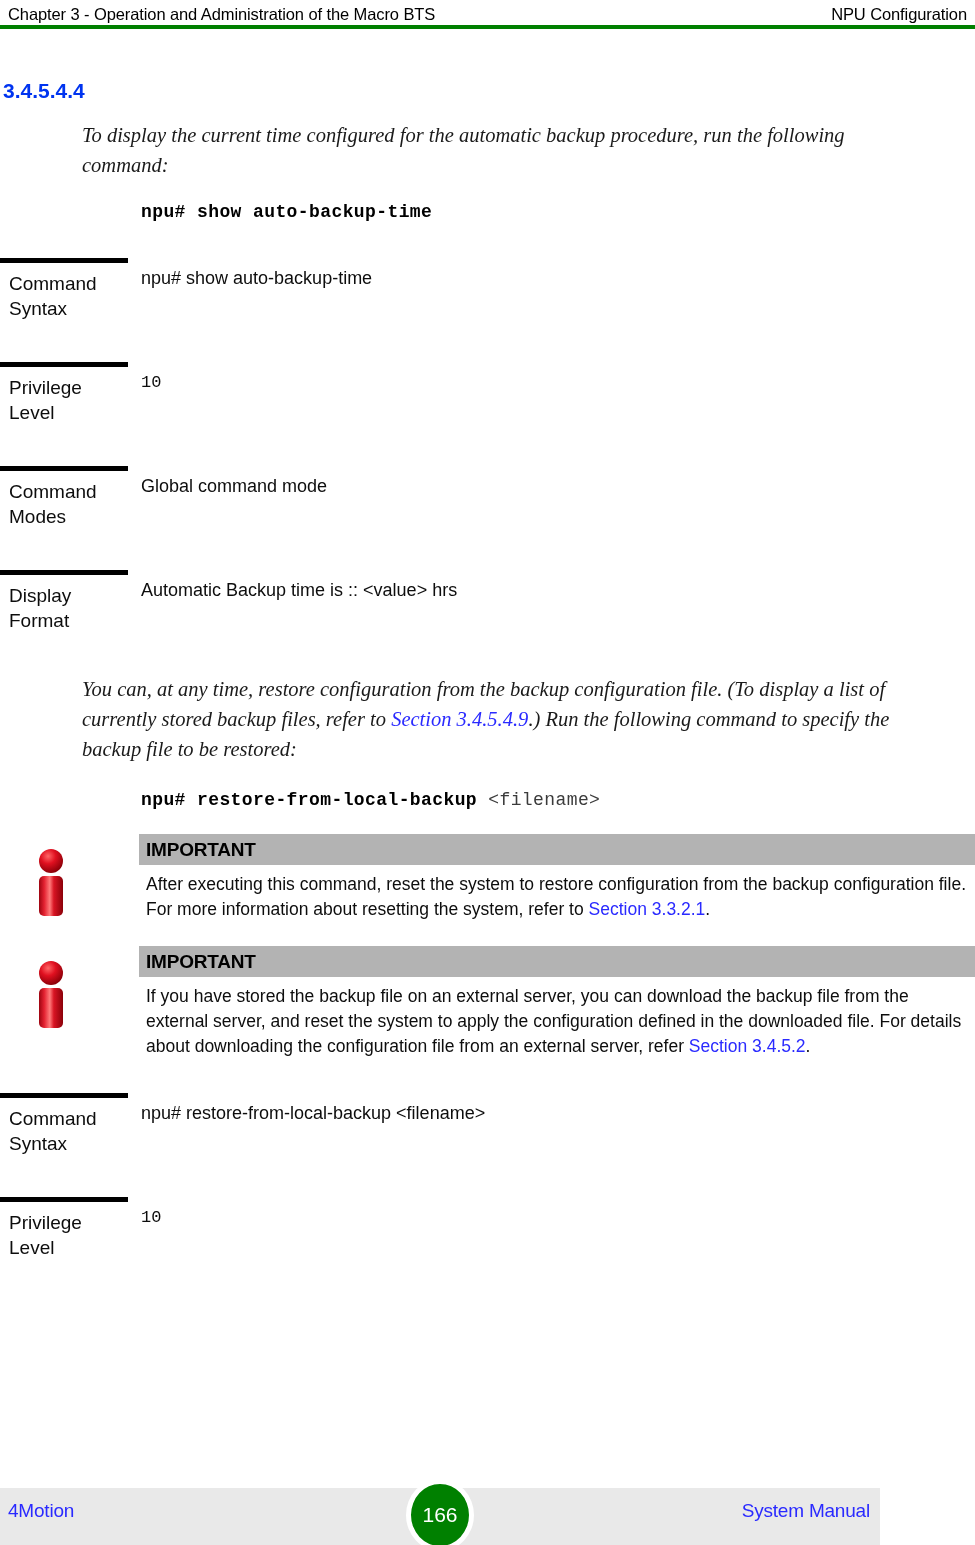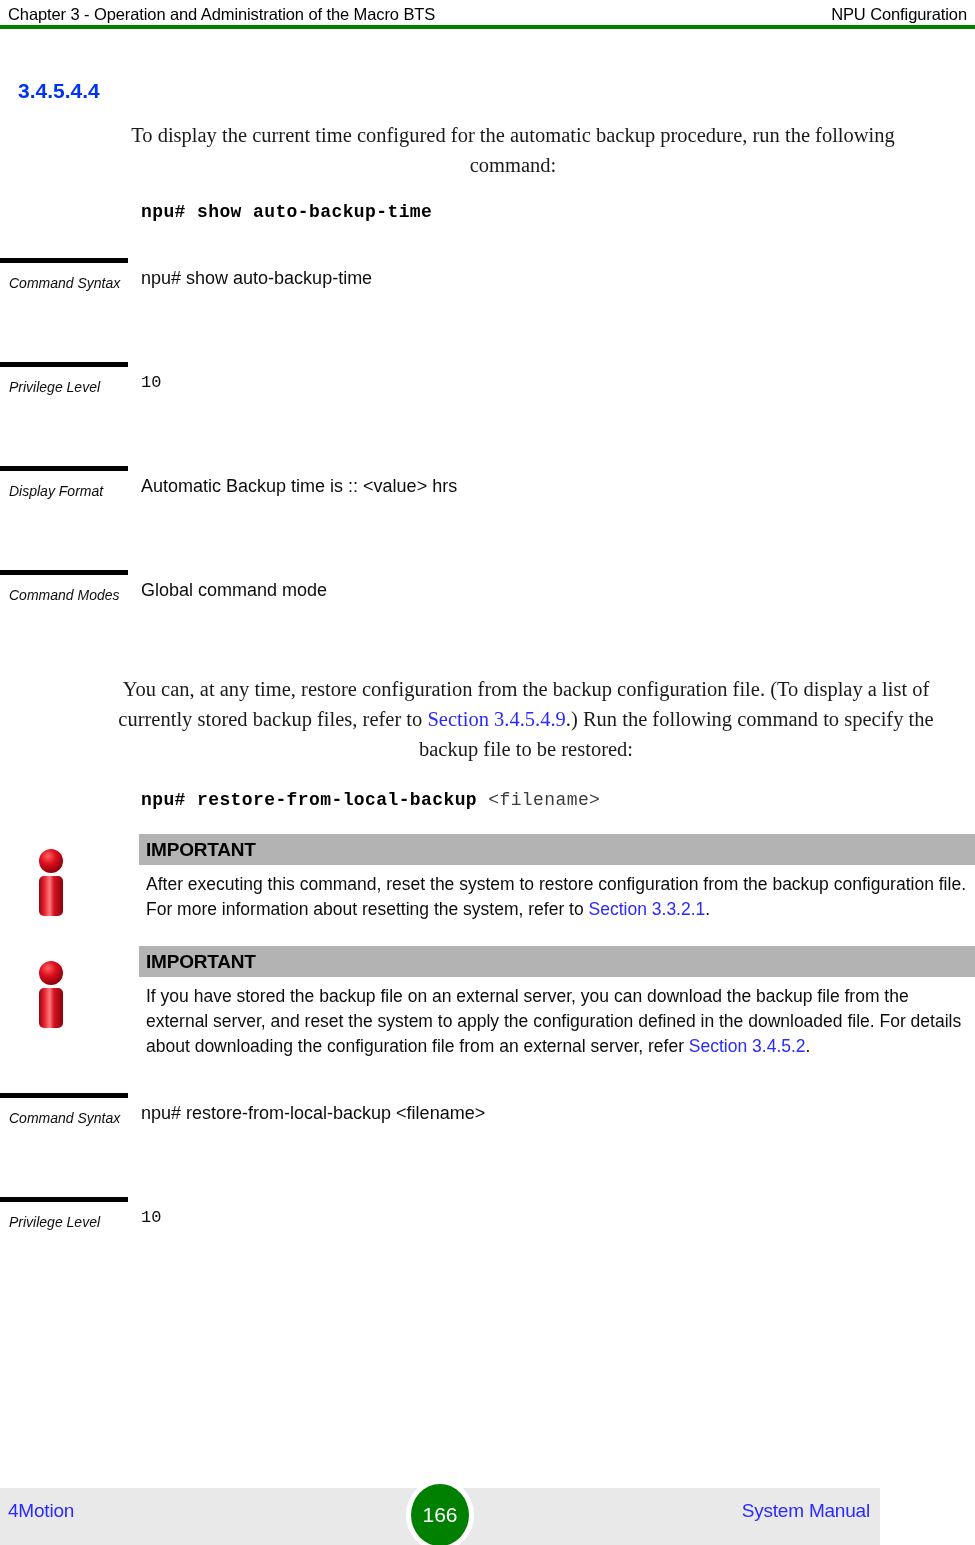--- a/index.html
+++ b/index.html
@@ -56,38 +56,39 @@
     align-items: baseline;
     color: #0034f0;
     font-family: "Liberation Sans", sans-serif;
     font-weight: bold;
     font-size: 21px;
     line-height: 26px;
   }
   .heading .num {
     width: 139px;
     flex: 0 0 139px;
-    padding-left: 18px;
+    padding-left: 3px;
     box-sizing: border-box;
   }
   .heading .title {
     flex: 1 1 auto;
   }
   #heading-4 { margin-top: 49px; }
   #heading-5 { margin-top: 46px; }
 
   
   .body-para {
-    margin-left: 113px;
+    margin-left: 82px;
     margin-right: 12px;
     font-family: "Liberation Serif", serif;
     font-size: 20.5px;
     line-height: 30px;
     color: #1a1a1a;
-    text-align: center;
+    text-align: left;
+    font-style: italic;
   }
   #para-1 { margin-top: 16px; width: 800px; }
   #para-2 { margin-top: 18px; width: 826px; }
 
   .xref {
     color: #2a2aff;
     text-decoration: none;
   }
 
   
@@ -115,24 +116,23 @@
     box-sizing: border-box;
   }
   .param-row .label {
     flex: 0 0 128px;
     width: 128px;
     border-top: 5px solid #000000;
     height: 100%;
     box-sizing: border-box;
     padding: 8px 6px 0 9px;
     font-family: "Liberation Sans", sans-serif;
-    font-size: 14px;
+    font-size: 19px;
     line-height: 25px;
     color: #0d0d0d;
-    font-style: italic;
   }
   .param-row .value {
     flex: 1 1 auto;
     padding: 8px 10px 0 13px;
     font-family: "Liberation Sans", sans-serif;
     font-size: 18px;
     line-height: 25px;
     color: #0d0d0d;
   }
   .param-row .value.mono {
@@ -241,26 +241,26 @@
   <div class="param-table" id="table-1">
     <div class="param-row">
       <div class="label">Command Syntax</div>
       <div class="value">npu# show auto-backup-time</div>
     </div>
     <div class="param-row">
       <div class="label">Privilege Level</div>
       <div class="value mono">10</div>
     </div>
     <div class="param-row">
+      <div class="label">Command Modes</div>
+      <div class="value">Global command mode</div>
+    </div>
+    <div class="param-row">
       <div class="label">Display Format</div>
       <div class="value">Automatic Backup time is :: &lt;value&gt; hrs</div>
-    </div>
-    <div class="param-row">
-      <div class="label">Command Modes</div>
-      <div class="value">Global command mode</div>
     </div>
   </div>
 
 
   <div class="body-para" id="para-2">
     <span>You can, at any time, restore configuration from the backup configuration file. (To display a list of currently stored backup files, refer to </span><a class="xref" href="#">Section 3.4.5.4.9</a><span>.) Run the following command to specify the backup file to be restored:</span>
   </div>
 
   <div class="cli" id="cli-2">
     <span class="cmd">npu# restore-from-local-backup</span><span class="arg"> <span>&lt;filename&gt;</span></span>

